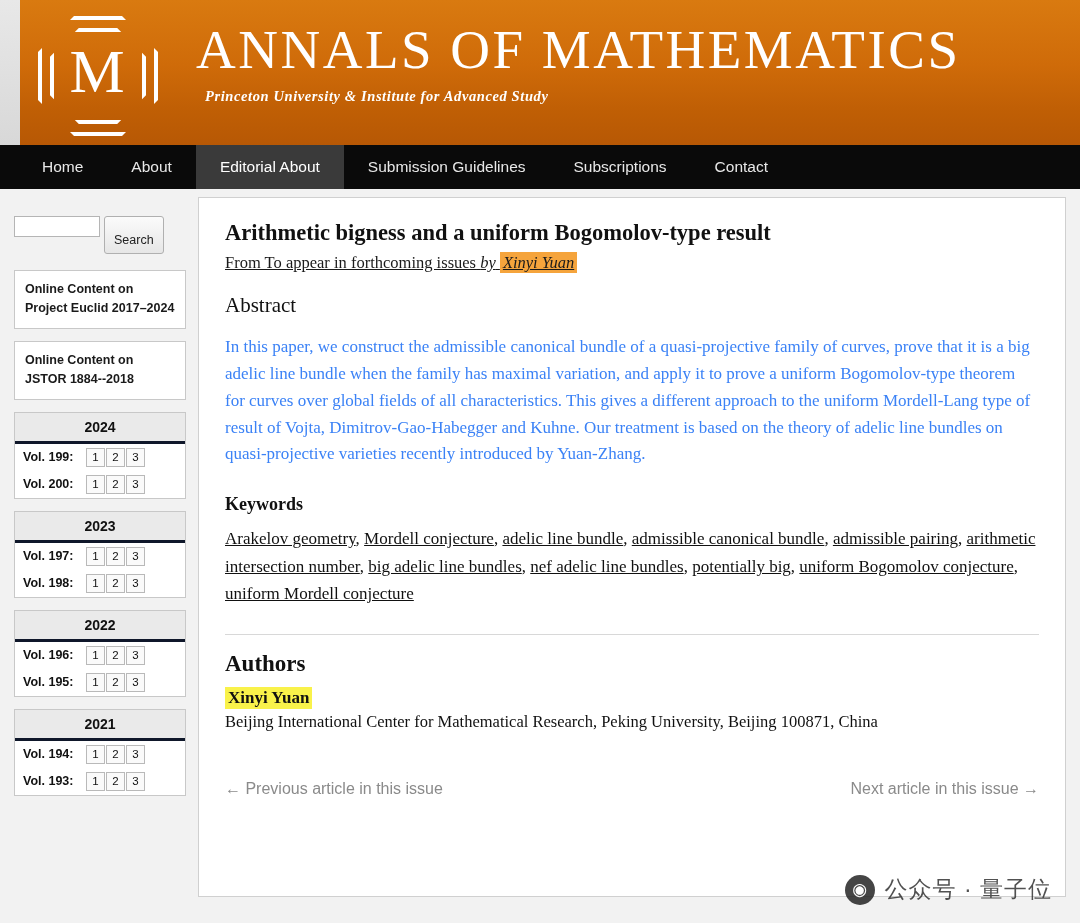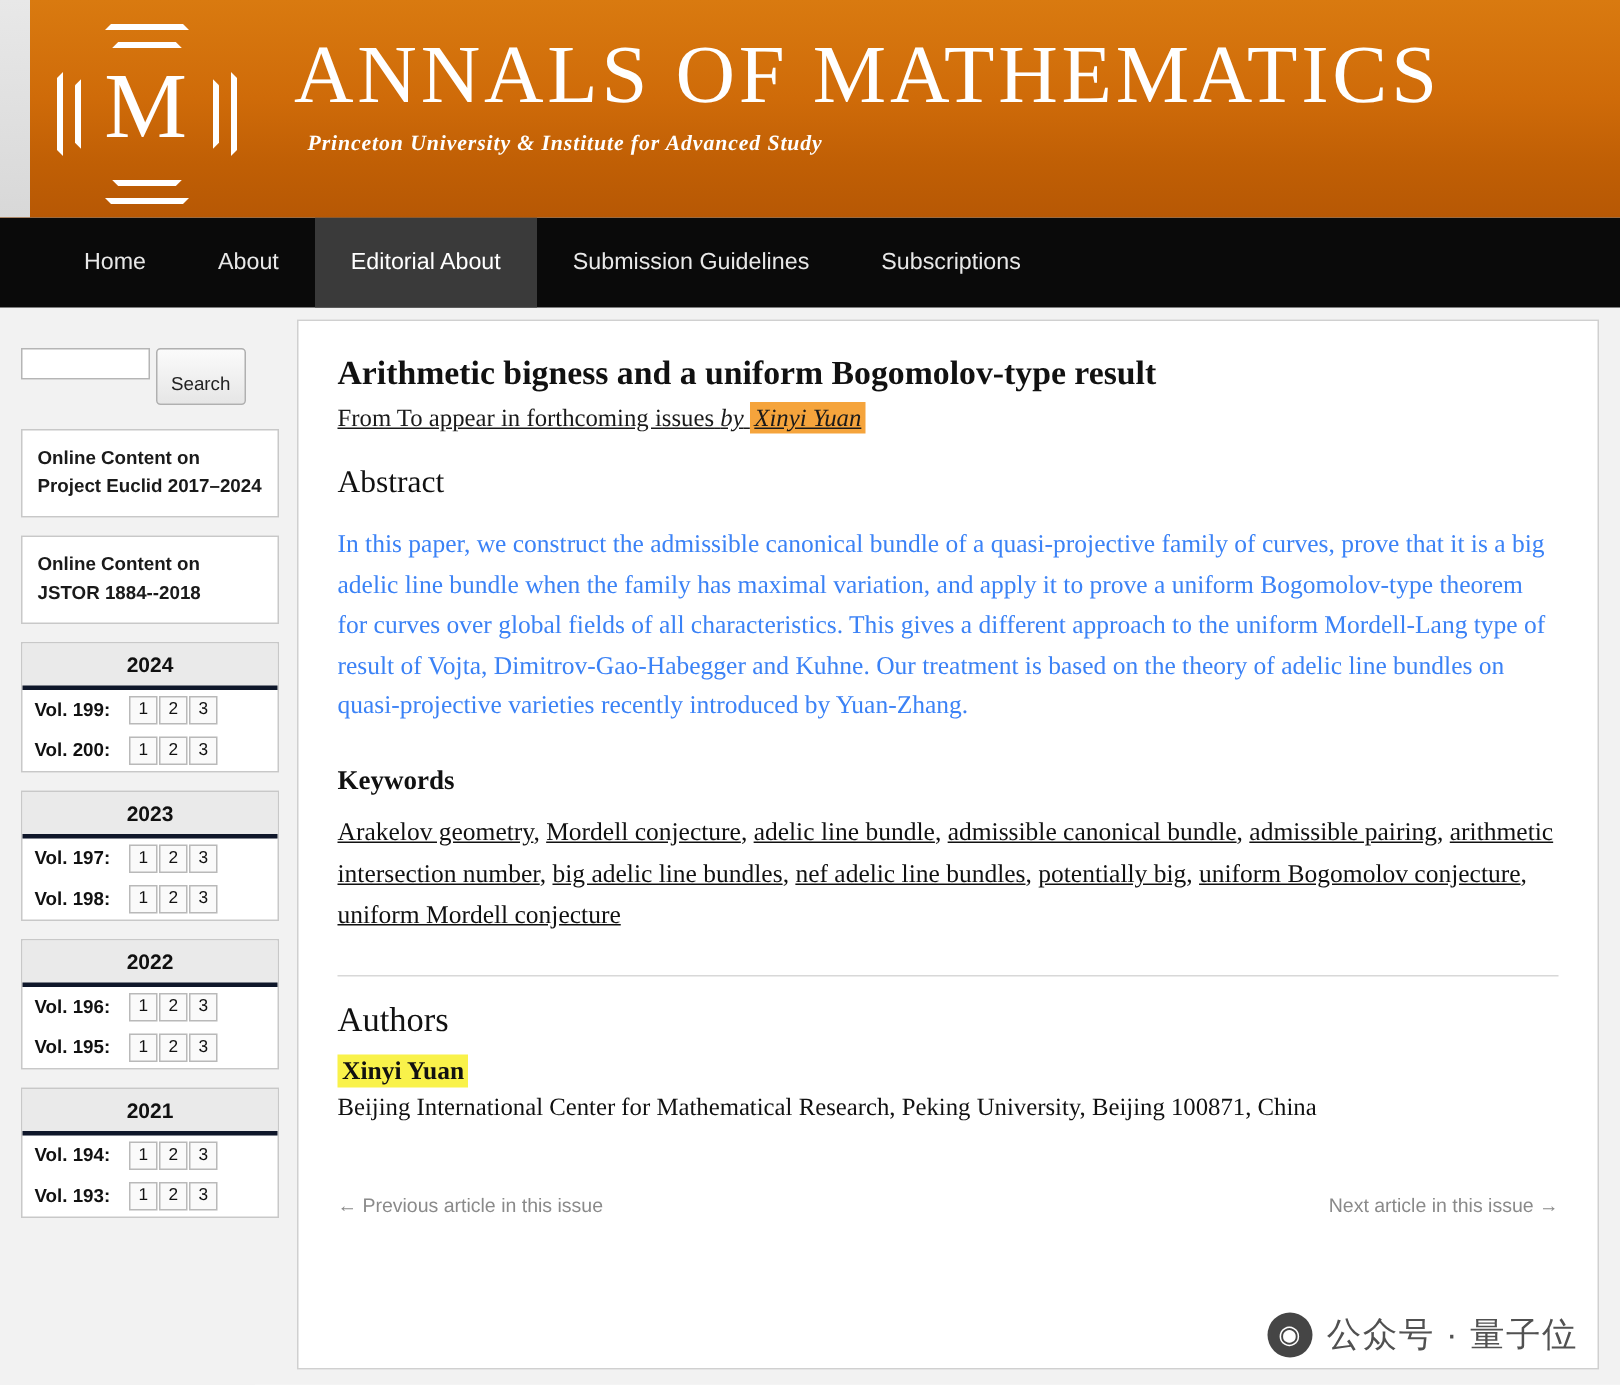--- a/index.html
+++ b/index.html
@@ -81,25 +81,25 @@
     font-family: "Liberation Serif", serif;
     font-style: italic;
     font-weight: bold;
     font-size: 14.5px;
     letter-spacing: 0.6px;
     color: #ffffff;
   }
 
   
   .nav {
-    height: 60px;
+    height: 44px;
     background: #0a0a0a;
     display: flex;
     align-items: stretch;
-    padding-left: 32px;
+    padding-left: 18px;
   }
   .nav-item {
     display: flex;
     align-items: center;
     padding: 0 24px;
     color: #e8e8e8;
     font-size: 15.5px;
     cursor: pointer;
     white-space: nowrap;
   }
@@ -258,21 +258,21 @@
     cursor: pointer;
   }
   .divider {
     border: none;
     border-top: 1px solid #d8d8d8;
     margin: 26px 0 16px 0;
   }
   h2.authors-h {
     font-family: "Liberation Serif", serif;
     font-size: 23px;
-    font-weight: normal;
+    font-weight: bold;
     color: #111;
     margin: 0 0 10px 0;
   }
   .author-name {
     font-family: "Liberation Serif", serif;
     font-size: 17px;
     font-weight: bold;
     color: #111;
     background: #f9f24a;
     display: inline-block;
@@ -281,21 +281,21 @@
   .affil {
     font-family: "Liberation Serif", serif;
     font-size: 16.5px;
     color: #111;
     margin-top: 3px;
   }
   .art-nav {
     display: flex;
     justify-content: space-between;
     margin-top: 48px;
-    font-size: 13px;
+    font-size: 16px;
     color: #8a8a8a;
   }
   .art-nav span { cursor: pointer; }
 
   
   .watermark {
     position: absolute;
     right: 28px;
     bottom: 18px;
     display: flex;
@@ -333,20 +333,21 @@
     <div class="mast-title">ANNALS OF MATHEMATICS</div>
     <div class="mast-sub">Princeton University &amp; Institute for Advanced Study</div>
   </div>
 
   <div class="nav">
     <div class="nav-item">Home</div>
     <div class="nav-item">About</div>
     <div class="nav-item active">Editorial About</div>
     <div class="nav-item">Submission Guidelines</div>
     <div class="nav-item">Subscriptions</div>
+    <div class="nav-item">Contact</div>
   </div>
 
   <div class="content">
 
     <div class="sidebar">
 
       <div class="search-row">
         <input class="search-input" type="text" placeholder="" style="">
         <button class="search-btn">Search</button>
       </div>

